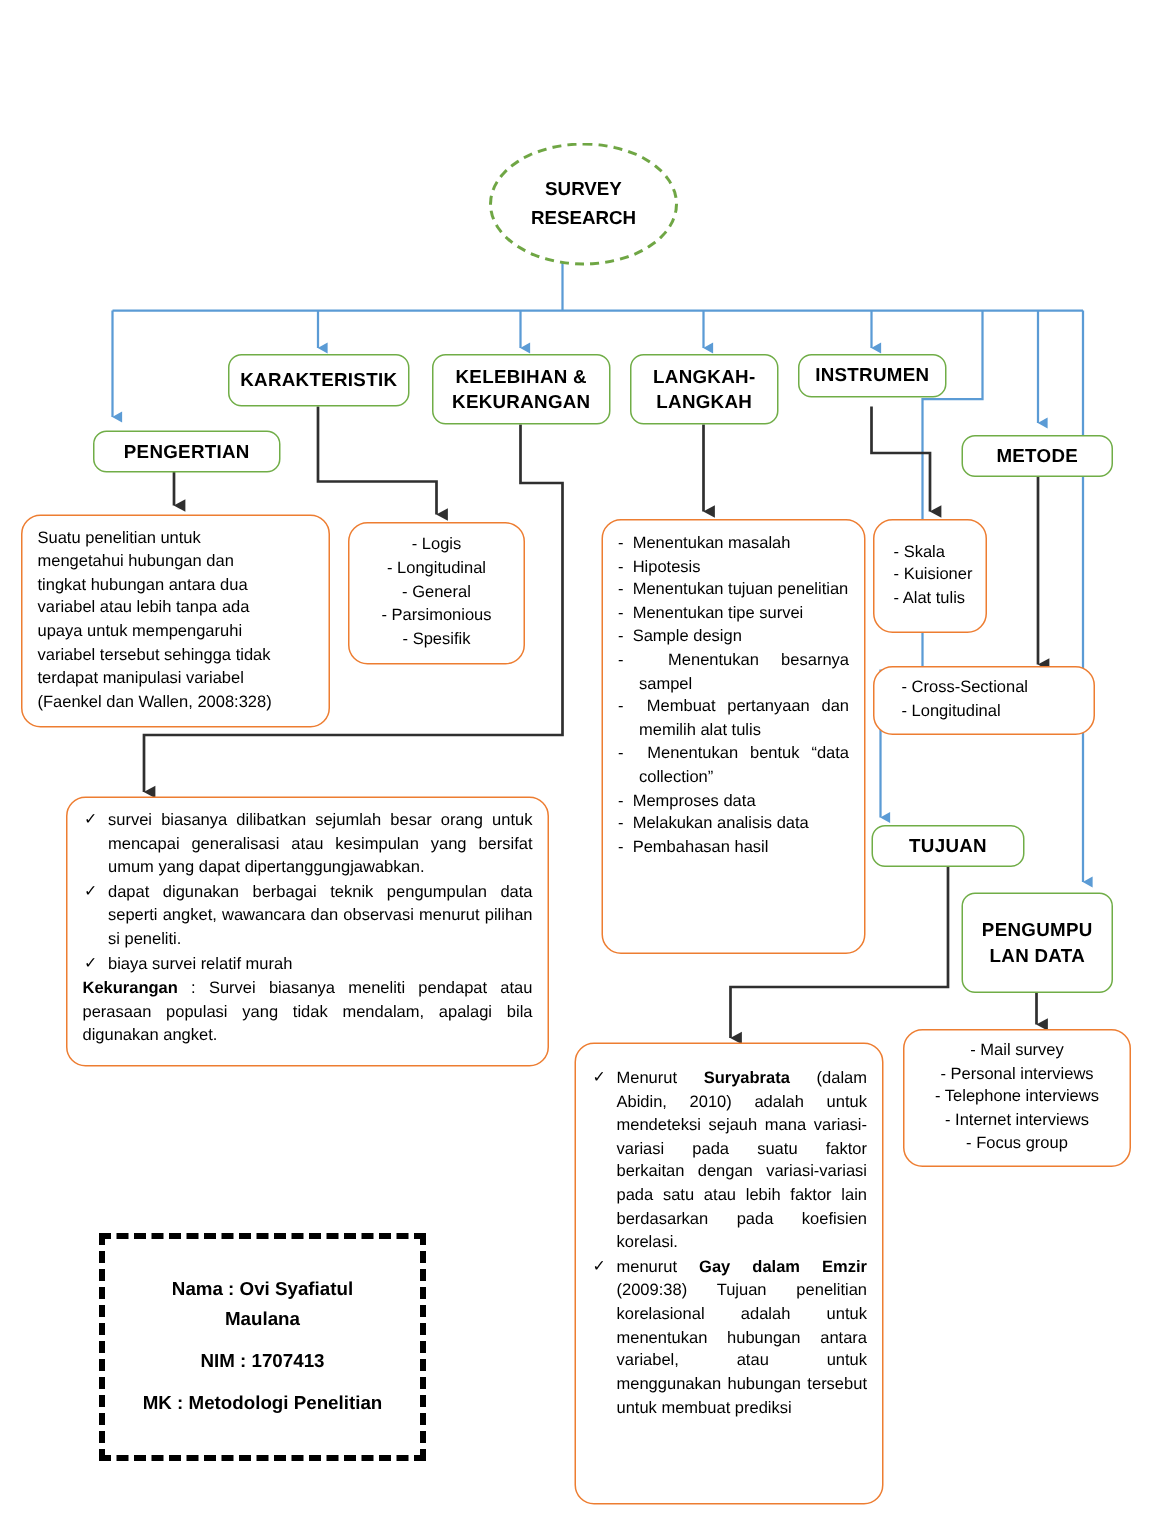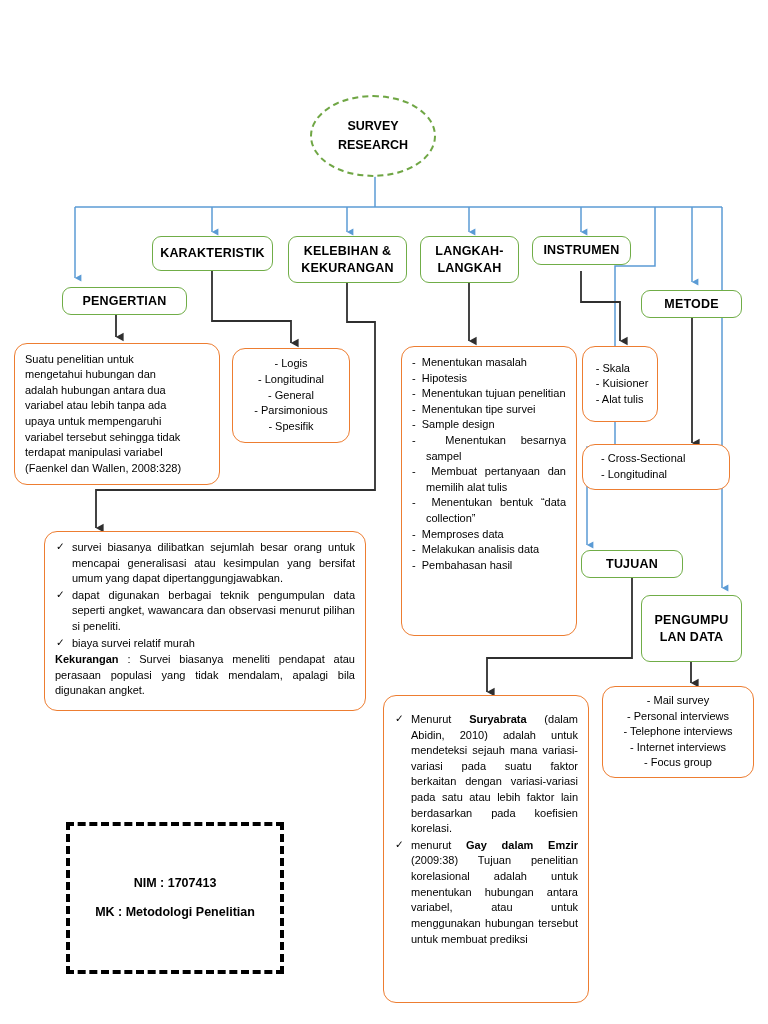--- a/index.html
+++ b/index.html
@@ -91,21 +91,21 @@
       <path d="M581,271 L581,302 L620,302 L620,341" marker-end="url(#arrK)"></path>
 
       <path d="M692,313 L692,443" marker-end="url(#arrK)"></path>
 
       <path d="M632,578 L632,658 L487,658 L487,692" marker-end="url(#arrK)"></path>
 
       <path d="M691,648 L691,683" marker-end="url(#arrK)"></path>
     </g>
   </svg>
 
-  <div class="ellipse" style="left:310px;top:95px;width:122px;height:78px;">
+  <div class="ellipse" style="left:326px;top:95px;width:122px;height:78px;">
     <div>
       <div>SURVEY</div>
       <div>RESEARCH</div>
     </div>
   </div>
 
   <div class="node green" style="left:152px;top:236px;width:121px;height:35px;">
     <span>KARAKTERISTIK</span>
   </div>
 
@@ -143,21 +143,21 @@
     <div>
       <div>PENGUMPU</div>
       <div>LAN DATA</div>
     </div>
   </div>
 
   <div class="node orange" style="left:14px;top:343px;width:206px;height:142px;">
     <div class="inner ctr">
       <div>Suatu penelitian untuk</div>
       <div>mengetahui hubungan dan</div>
-      <div>adalah hubungan antara dua</div>
+      <div>tingkat hubungan antara dua</div>
       <div>variabel atau lebih tanpa ada</div>
       <div>upaya untuk mempengaruhi</div>
       <div>variabel tersebut sehingga tidak</div>
       <div>terdapat manipulasi variabel</div>
       <div>(Faenkel dan Wallen, 2008:328)</div>
     </div>
   </div>
 
   <div class="node orange" style="left:232px;top:348px;width:118px;height:95px;">
     <ul class="lst inner">
@@ -222,17 +222,21 @@
     <ul class="lst inner">
       <li>-  Mail survey</li>
       <li>-  Personal interviews</li>
       <li>-  Telephone interviews</li>
       <li>-  Internet interviews</li>
       <li>-  Focus group</li>
     </ul>
   </div>
 
   <div class="dashbox" style="left:66px;top:822px;width:210px;height:144px;">
+    <div>
+      <div>Nama : Ovi Syafiatul</div>
+      <div>Maulana</div>
+    </div>
     <div>NIM : 1707413</div>
     <div>MK : Metodologi Penelitian</div>
   </div>
 
 </div>
 
 </body></html>

